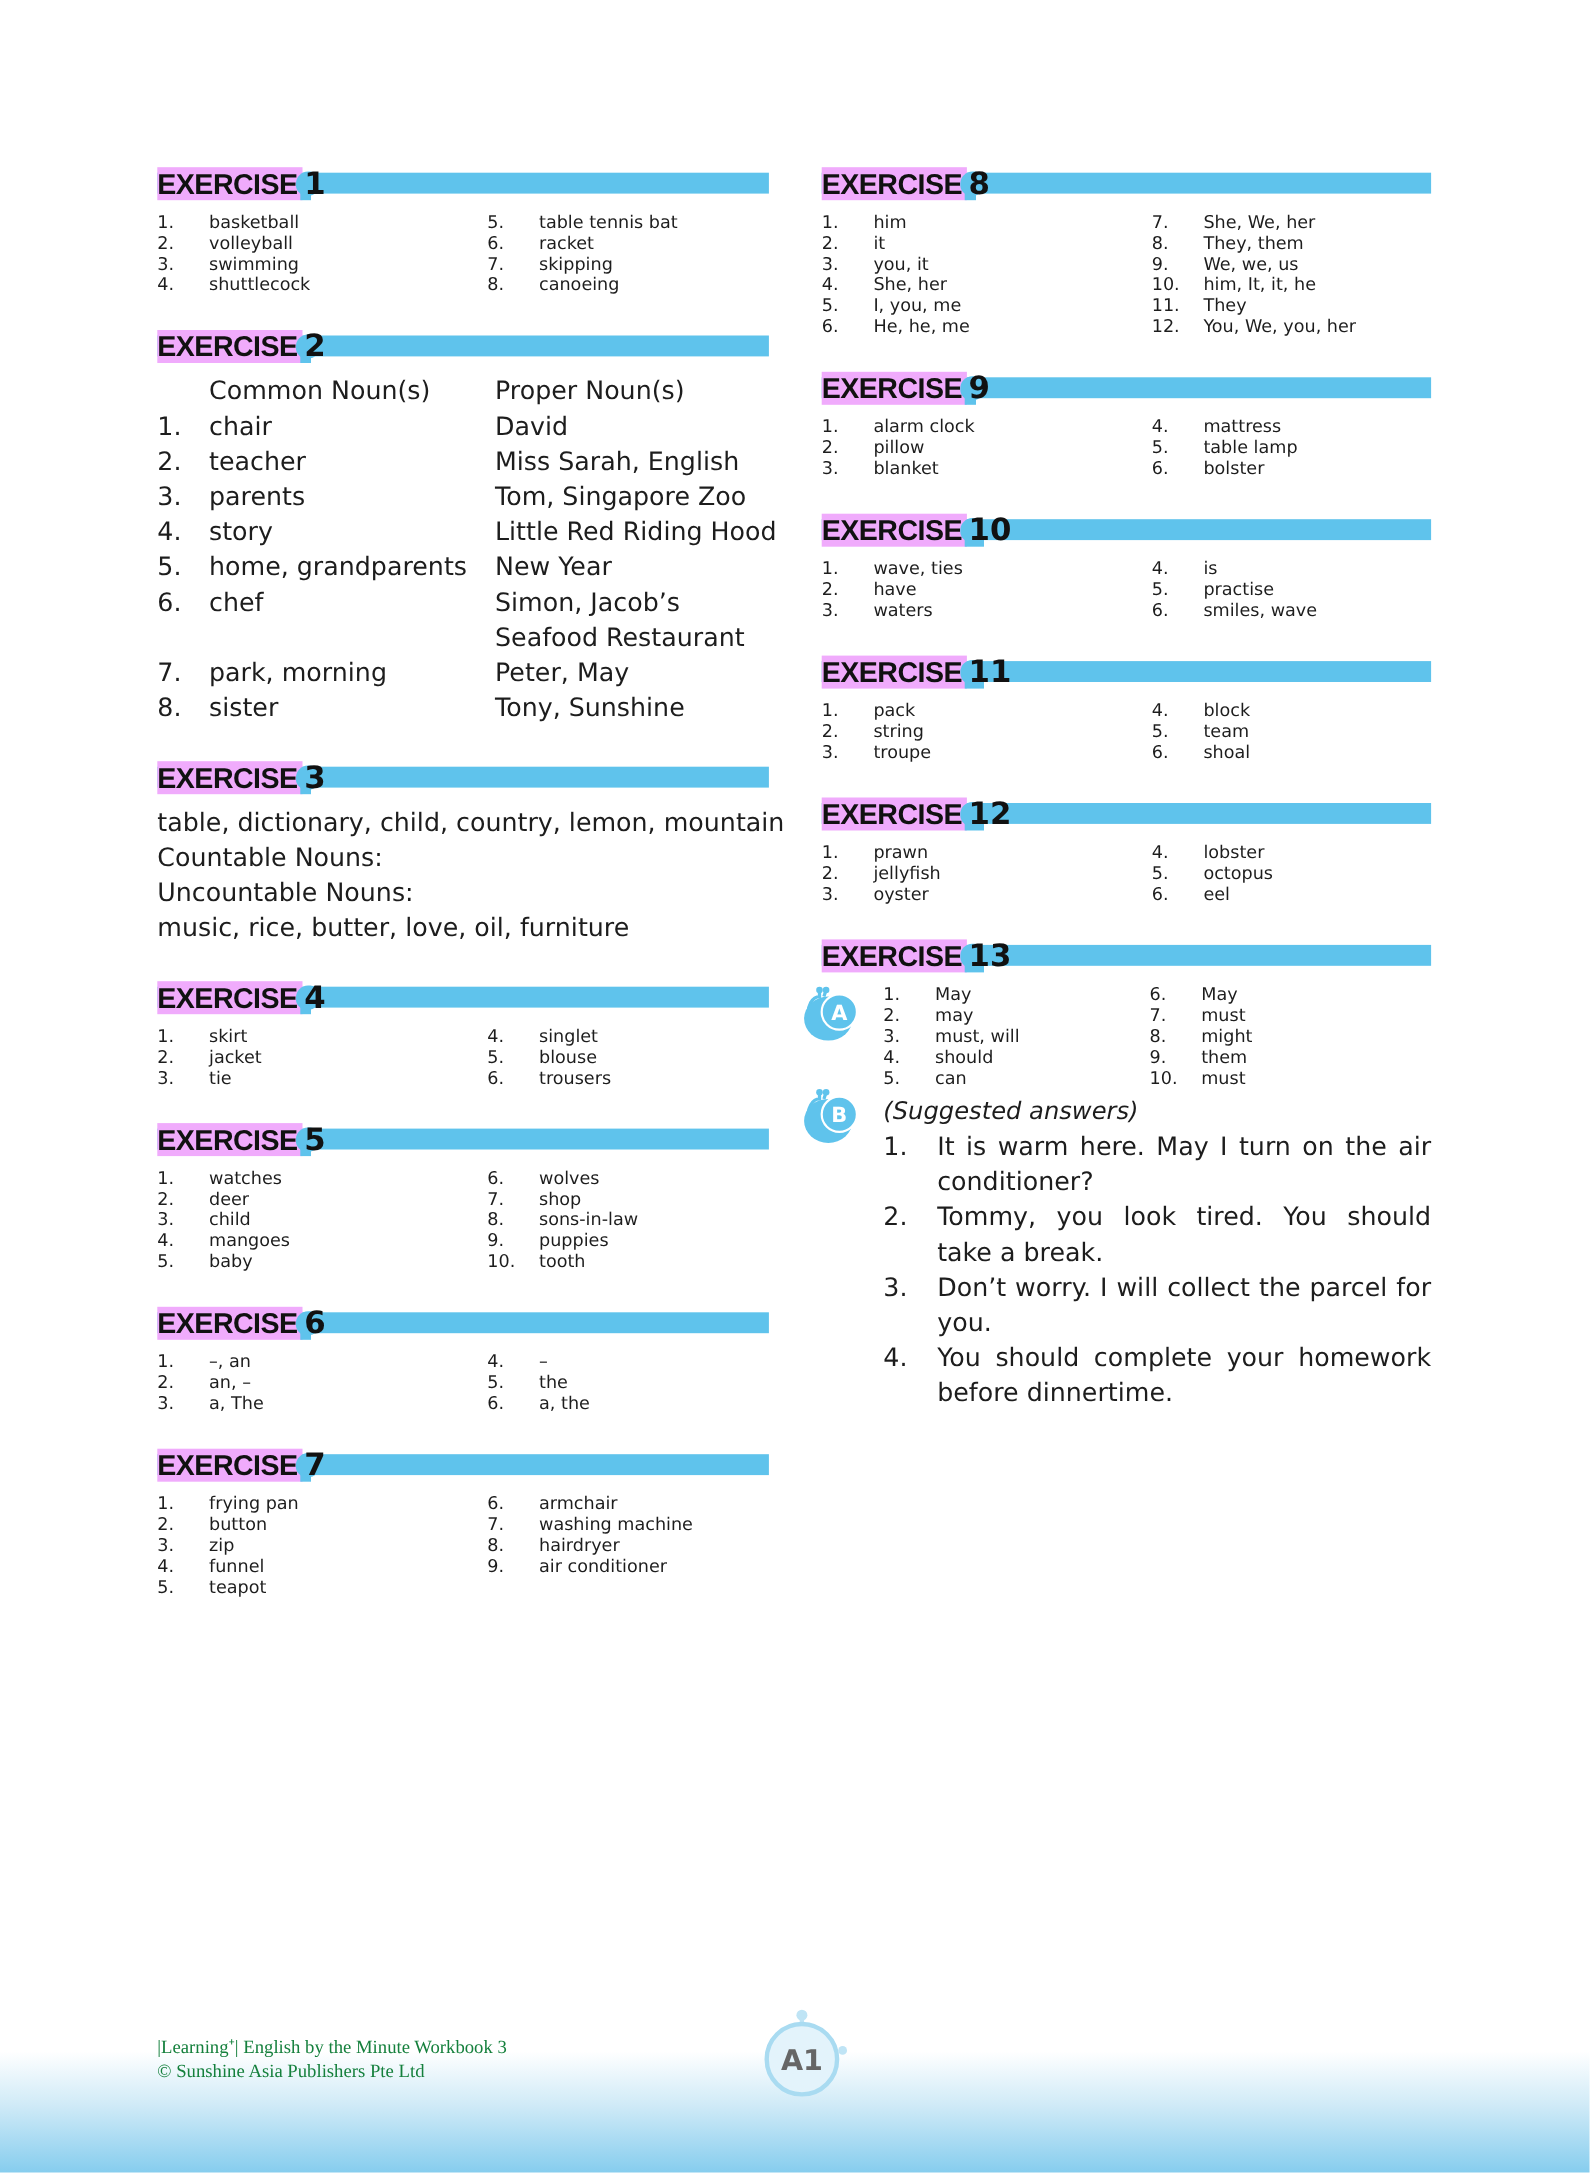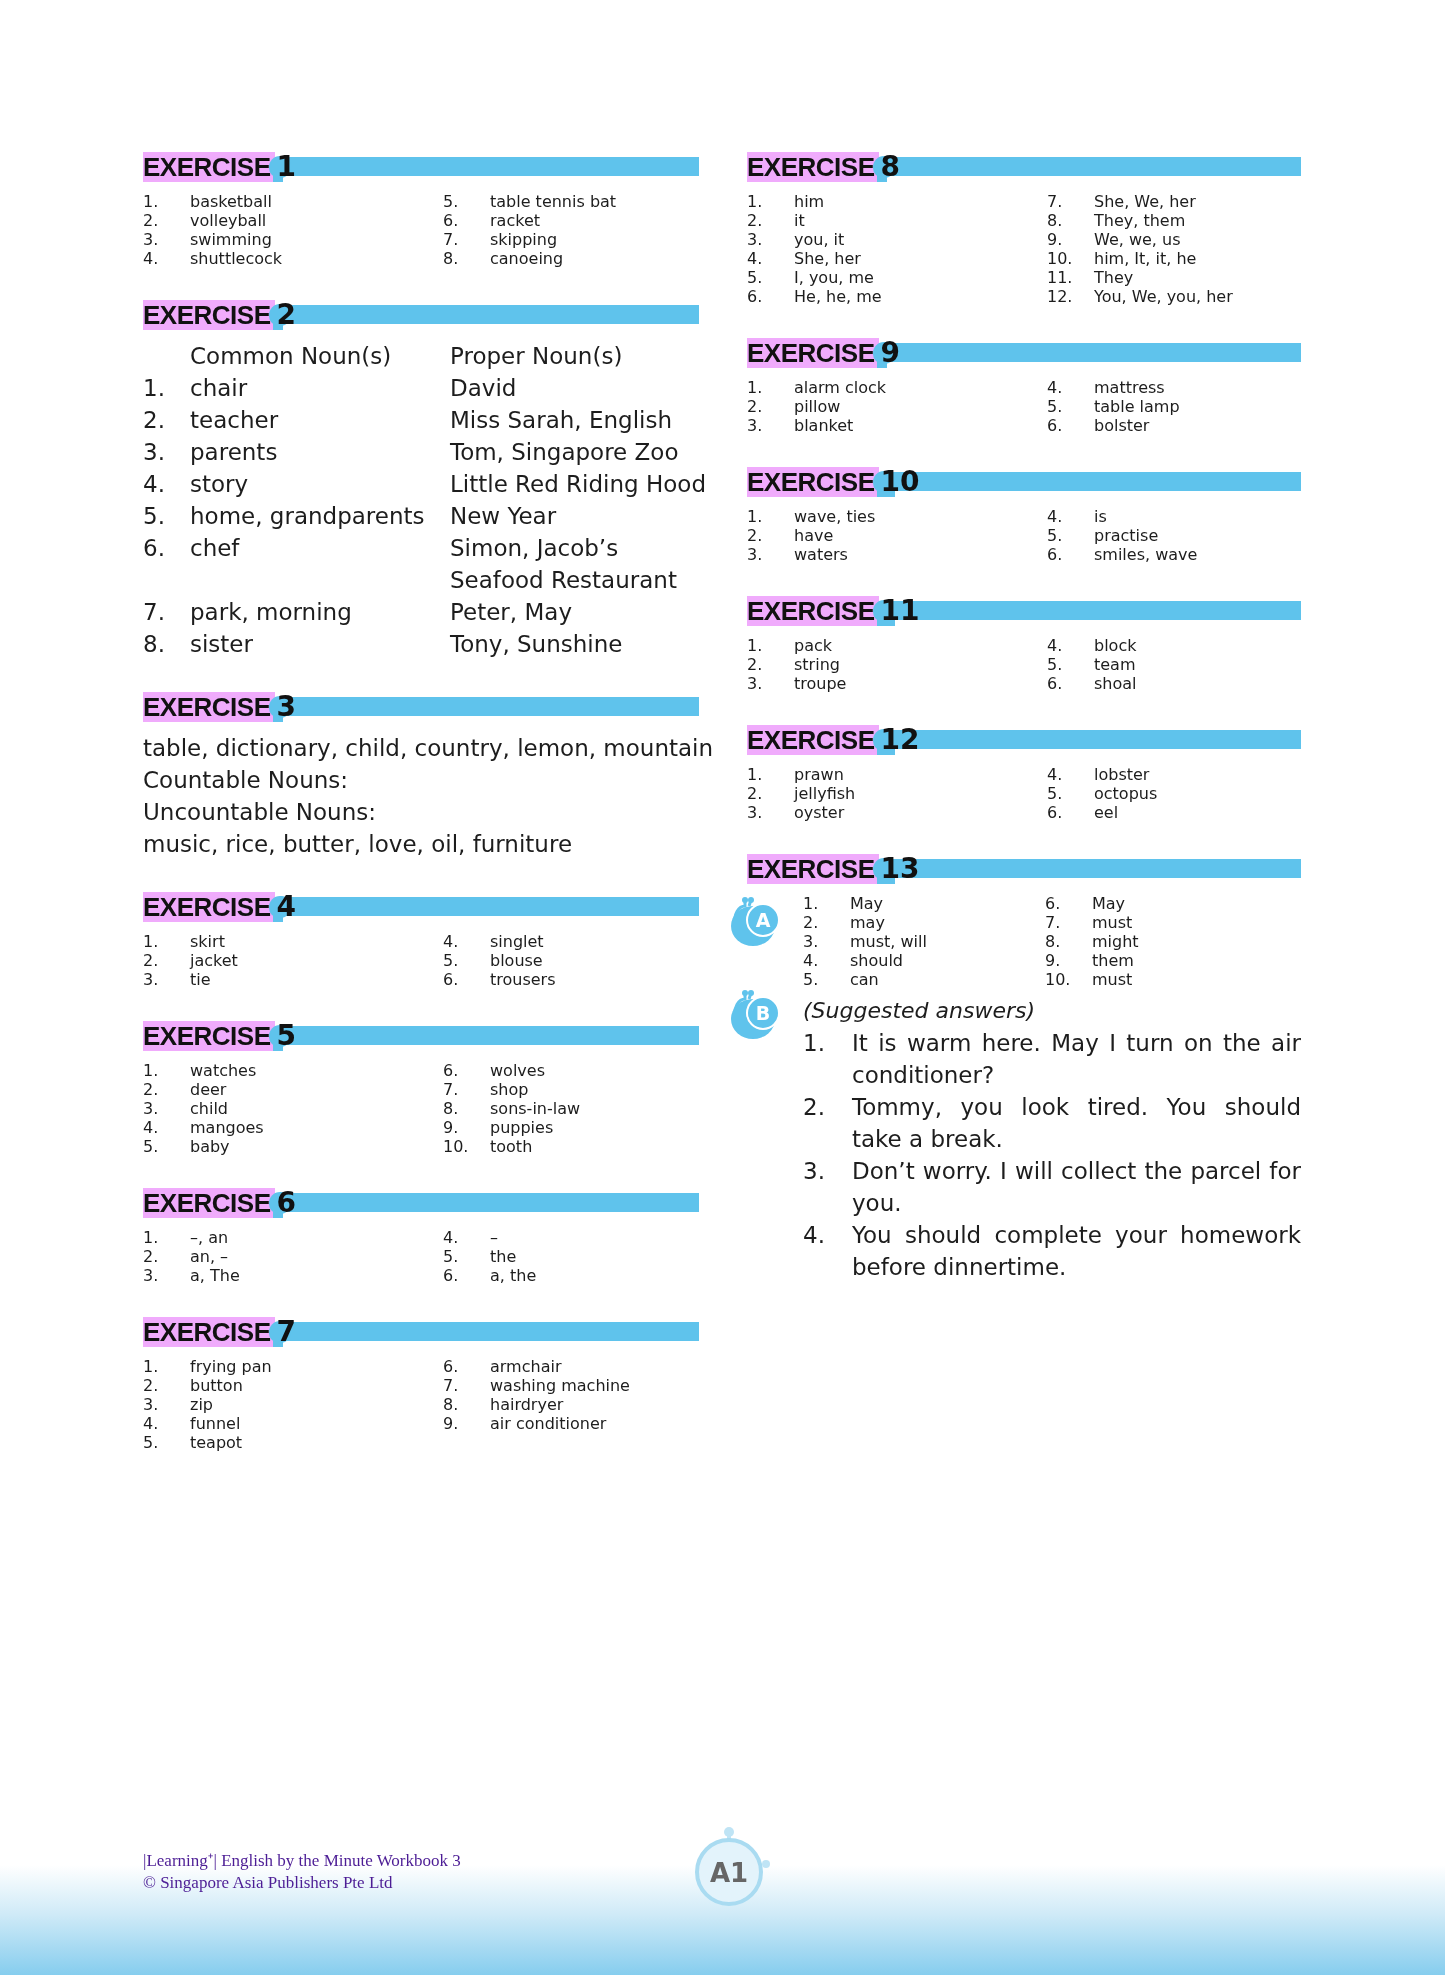--- a/index.html
+++ b/index.html
@@ -66,21 +66,21 @@
       position: absolute; left: -18px; width: 58px; height: 52px;
     }
     .badge svg { display: block; }
     .italic { font-style: italic; }
     .sent { display: flex; font-size: 23px; line-height: 32px; }
     .sent .n { width: 49px; flex: 0 0 49px; }
     .sent .t { text-align: justify; }
 
     .footer {
       position: absolute; left: 143px; top: 1850px;
-      font-family: "Liberation Serif", serif; font-size: 17px; line-height: 22px; color: #4c1d95;
+      font-family: "Liberation Serif", serif; font-size: 17px; line-height: 22px; color: #15803d;
     }
     .page-badge { position: absolute; left: 687px; top: 1822px; width: 90px; height: 90px; }
   </style>
 </head>
 <body>
 
 <div class="page-bottom-gradient"></div>
 
 <div class="col col-left">
 
@@ -693,21 +693,21 @@
       <div class="sent">
           <span class="n">4.</span>
           <span class="t">You should complete your homework before dinnertime.</span>
         </div>
     </div>
   </section>
 </div>
 
 <div class="footer">
   <div>|Learning⁺| English by the Minute Workbook 3</div>
-  <div>© Singapore Asia Publishers Pte Ltd</div>
+  <div>© Sunshine Asia Publishers Pte Ltd</div>
 </div>
 <div class="page-badge">
   <svg width="90" height="90" viewBox="0 0 90 90">
     <circle cx="42" cy="10" r="5" fill="#bfe4f5"></circle>
     <rect x="40" y="12" width="4" height="8" fill="#bfe4f5"></rect>
     <circle cx="42" cy="50" r="32" fill="#e3f3fb" stroke="#a9dbf1" stroke-width="4"></circle>
     <circle cx="79" cy="42" r="4" fill="#bfe4f5"></circle>
     <text x="42" y="60" text-anchor="middle" font-family="DejaVu Sans, sans-serif" font-size="26" font-weight="bold" fill="#666">A1</text>
   </svg>
 </div>

